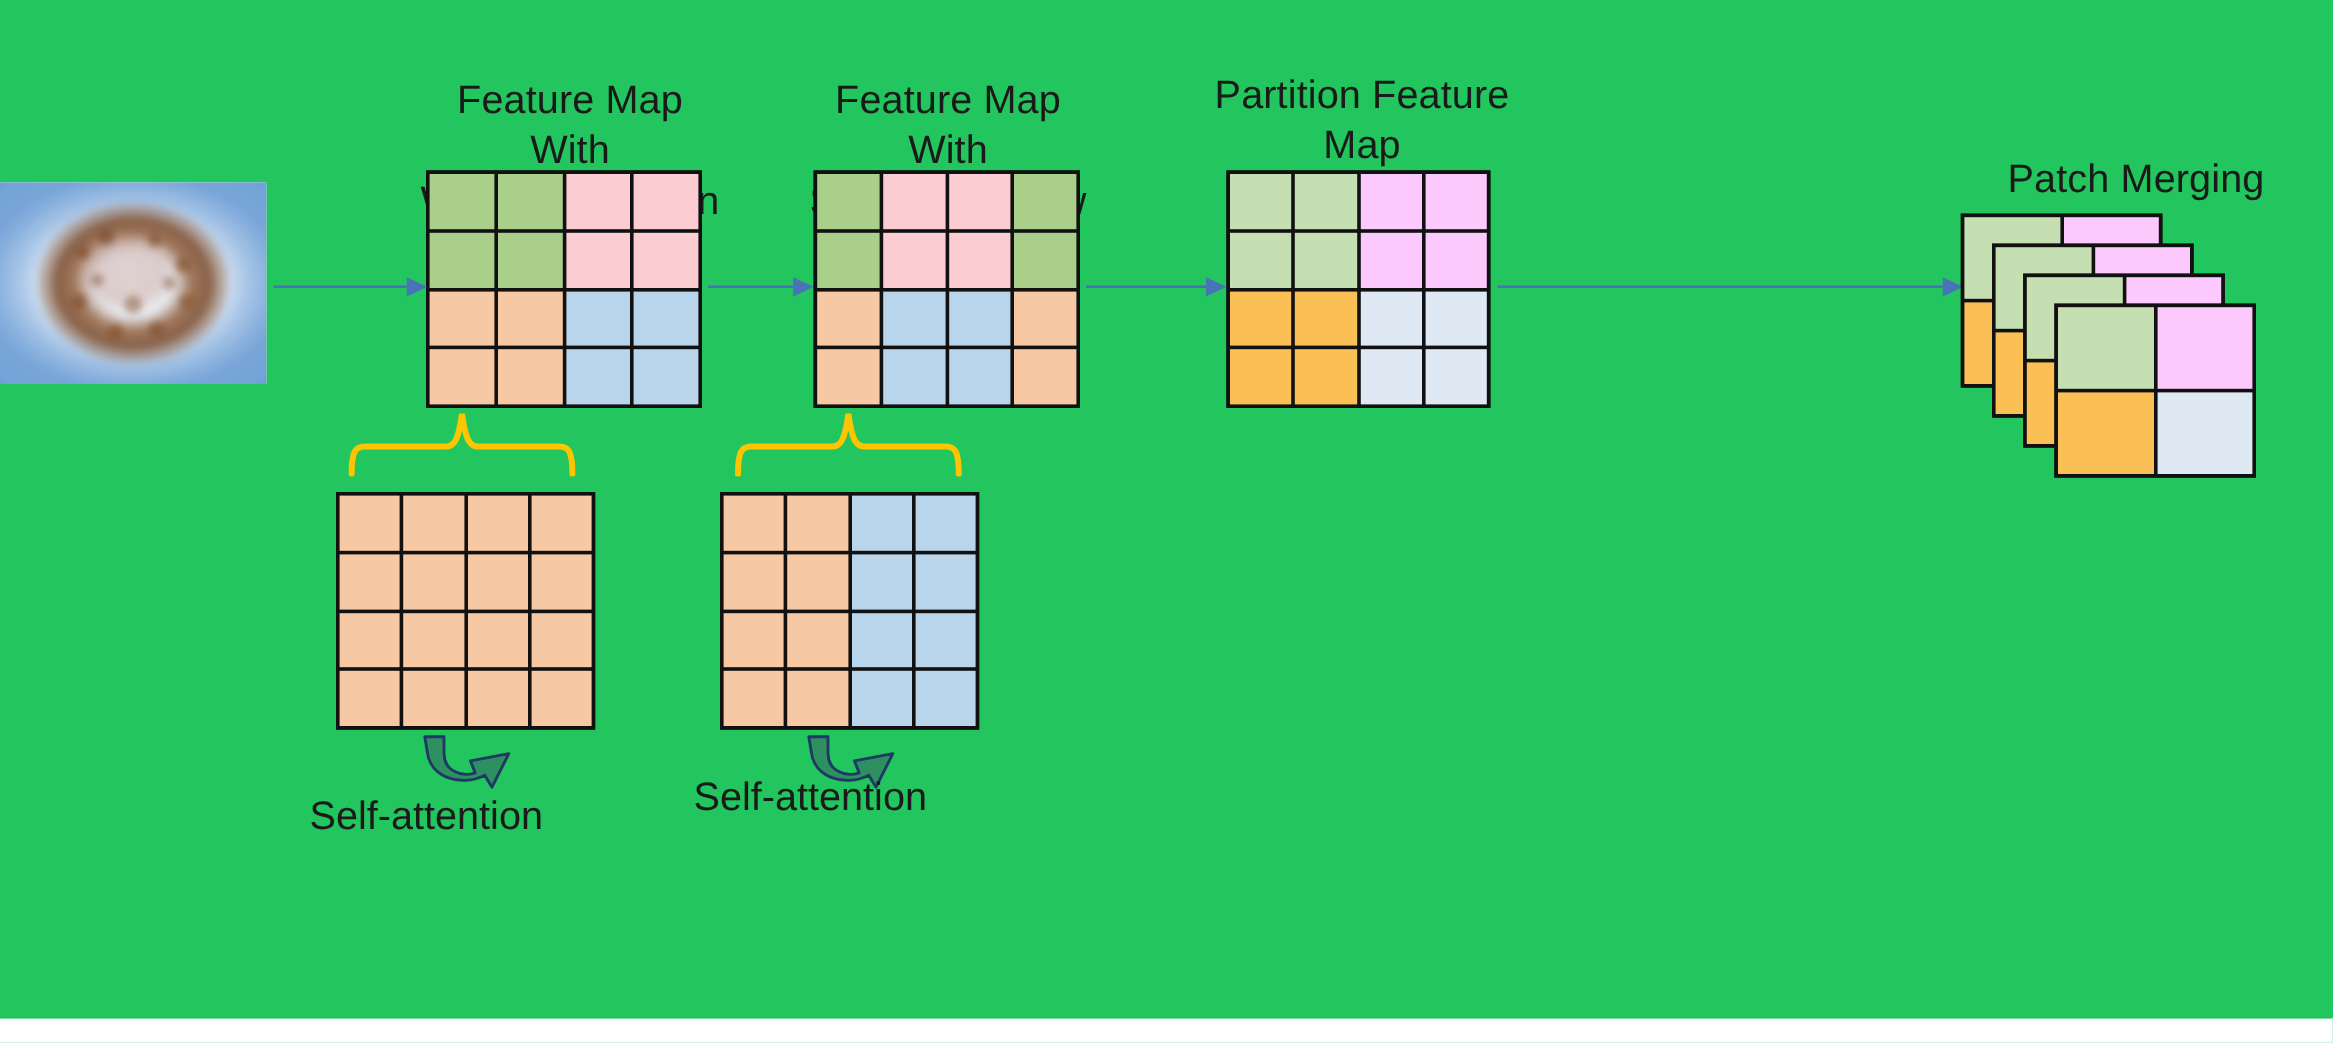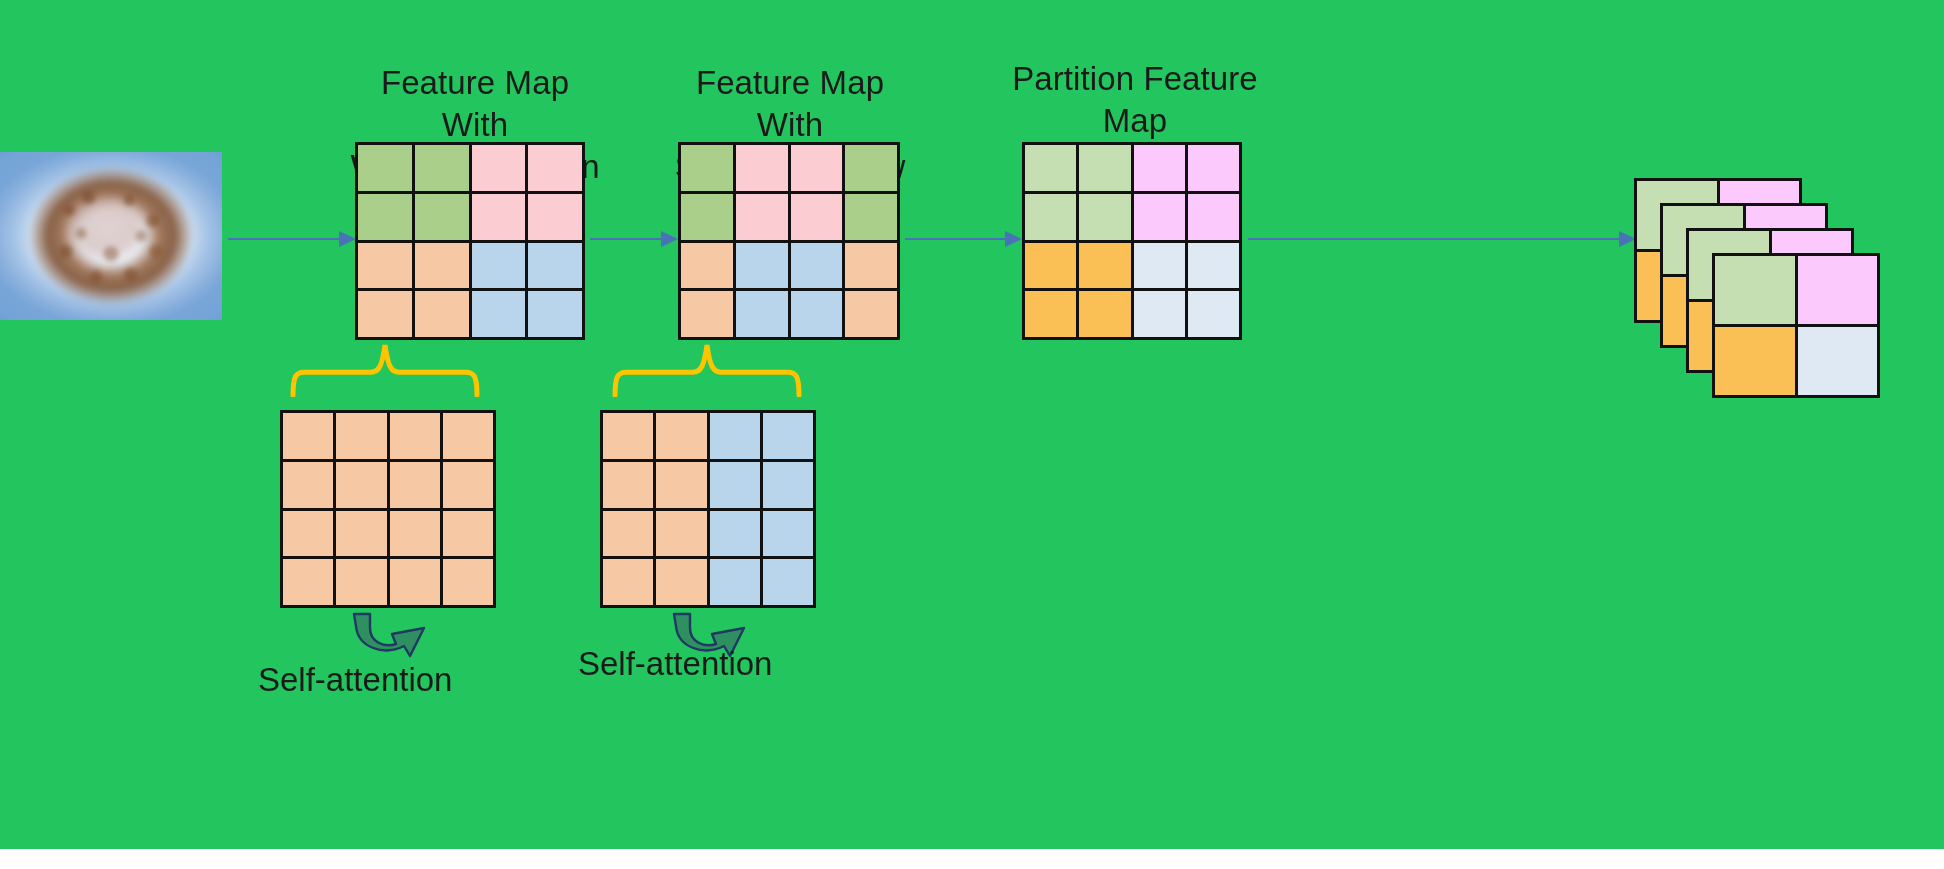--- a/index.html
+++ b/index.html
@@ -126,20 +126,21 @@
         <div class="derm-speck"></div>
         <div class="derm-vign"></div>
       </div>
     </div>
     <div class="caption" style="left: 350px; top: 62px; width: 250px;">Feature Map With
 Window Partition</div>
     <div class="caption" style="left: 665px; top: 62px; width: 250px;">Feature Map With
 Shifted Window</div>
     <div class="caption" style="left: 1010px; top: 58px; width: 250px;">Partition Feature
 Map</div>
+    <div class="caption" style="left: 1620px; top: 128px; width: 320px;">Patch Merging</div>
     <div class="grid g4" style="left: 355px; top: 142px; width: 230px; height: 198px;">
       <div class="cell" style="background: rgb(169, 207, 139);"></div>
       <div class="cell" style="background: rgb(169, 207, 139);"></div>
       <div class="cell" style="background: rgb(251, 205, 211);"></div>
       <div class="cell" style="background: rgb(251, 205, 211);"></div>
       <div class="cell" style="background: rgb(169, 207, 139);"></div>
       <div class="cell" style="background: rgb(169, 207, 139);"></div>
       <div class="cell" style="background: rgb(251, 205, 211);"></div>
       <div class="cell" style="background: rgb(251, 205, 211);"></div>
       <div class="cell" style="background: rgb(247, 200, 164);"></div>

